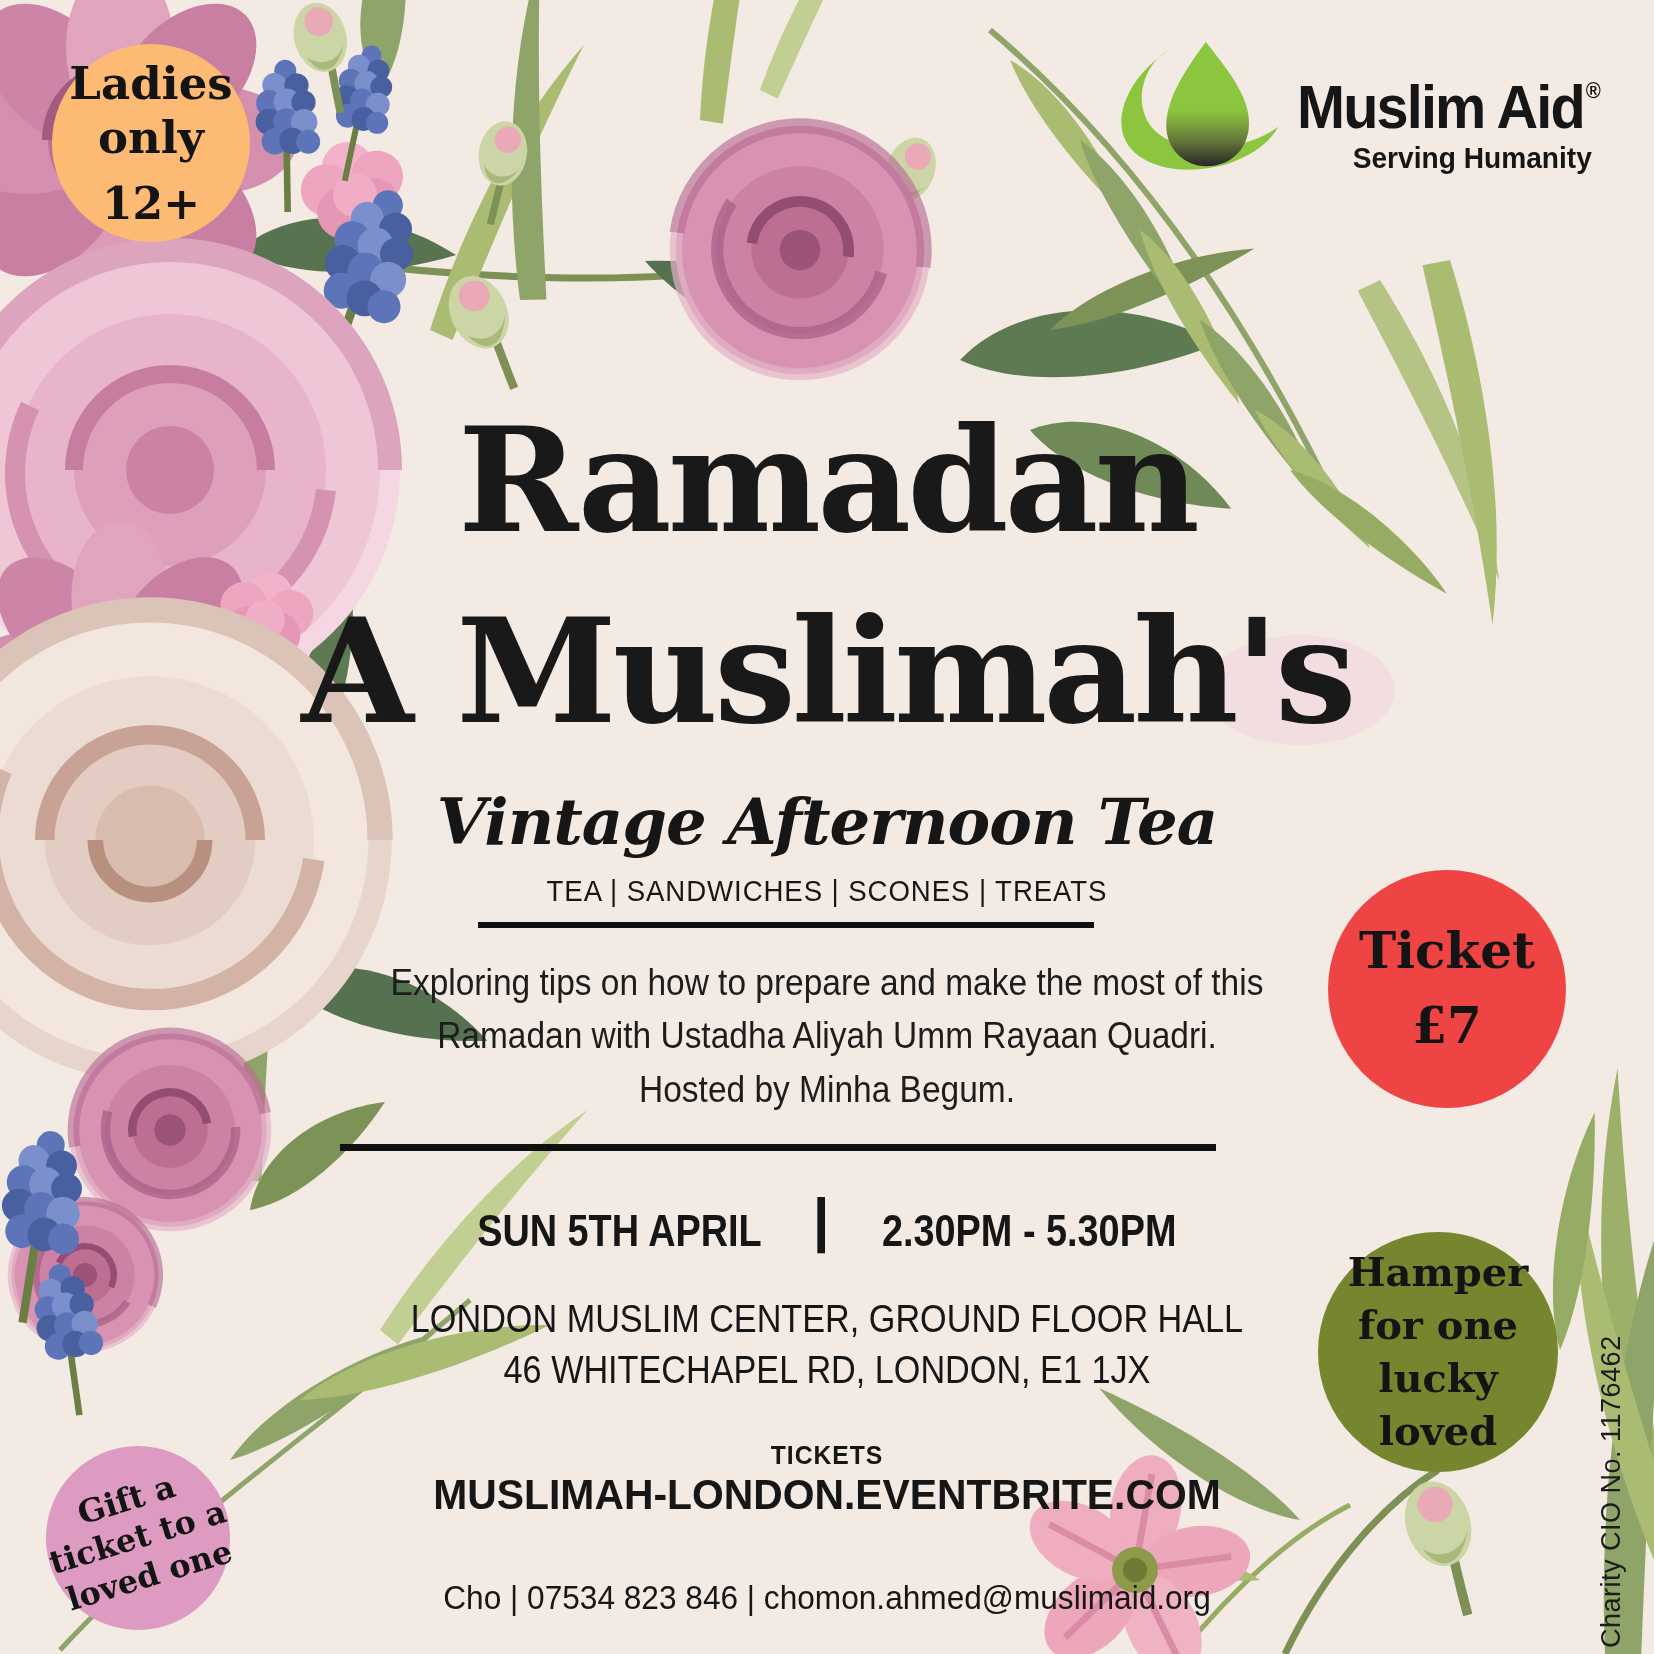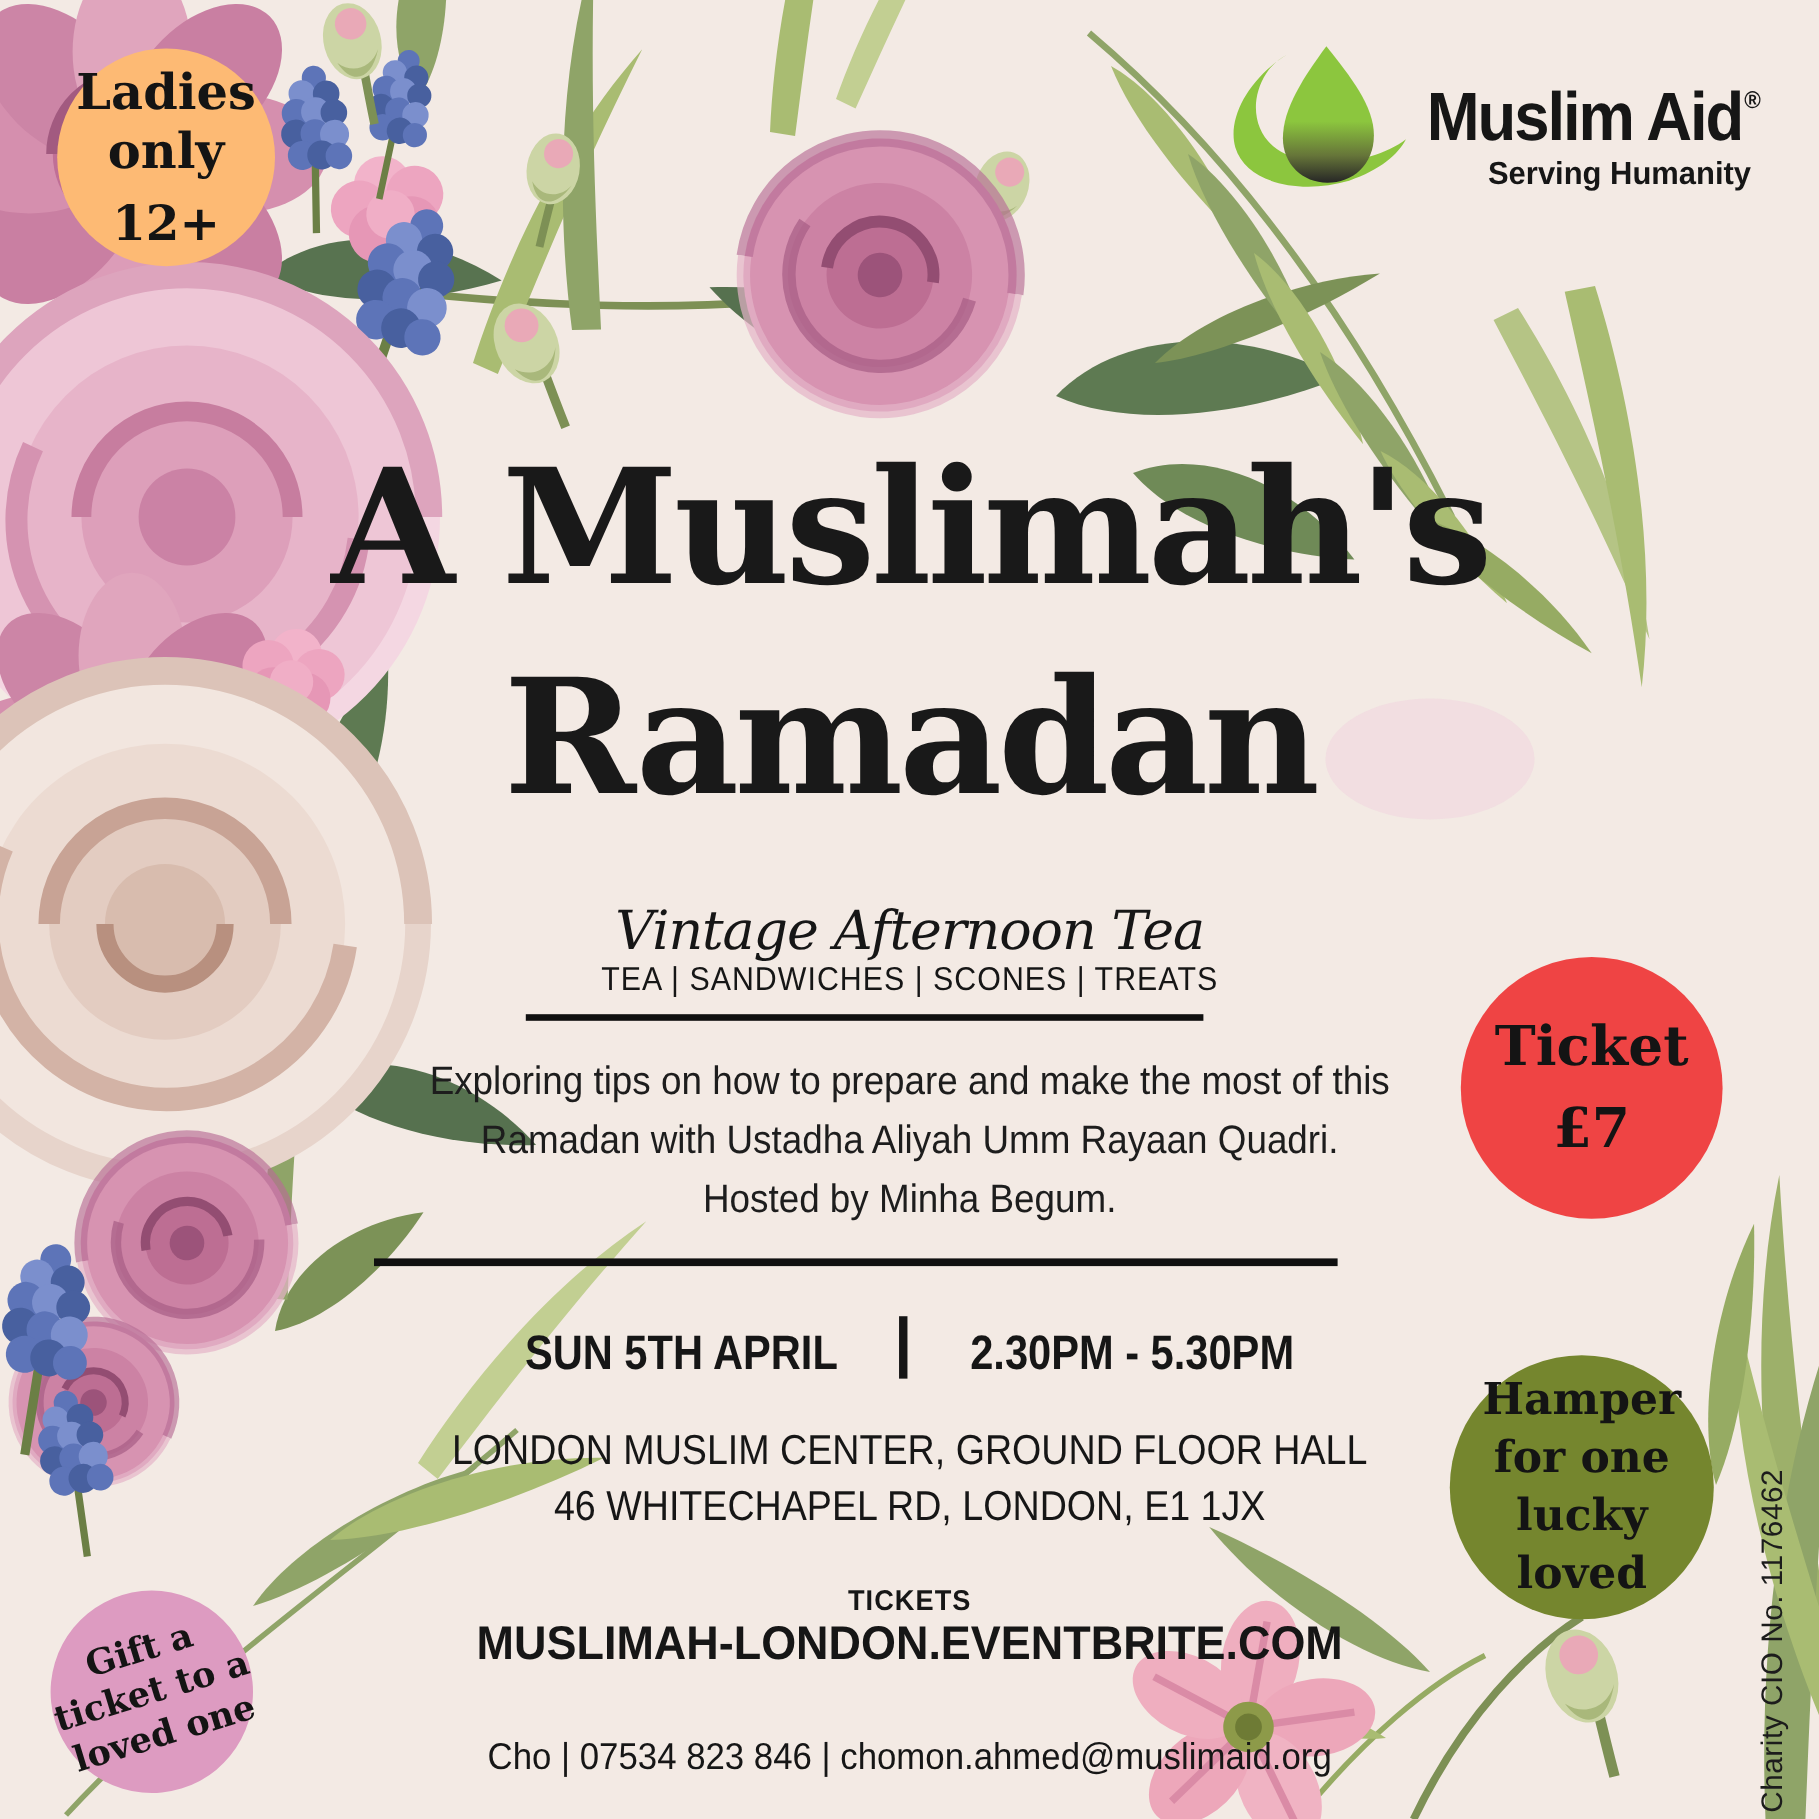--- a/index.html
+++ b/index.html
@@ -25,22 +25,22 @@
   .logo-text{position:absolute;left:1297px;top:76px;width:330px;z-index:3;}
   .logo-name-row{display:flex;align-items:flex-start;transform:scaleX(0.93);transform-origin:left top;}
   .logo-name{font-size:62px;font-weight:700;letter-spacing:-2px;line-height:1;}
   .logo-reg{font-size:22px;font-weight:700;margin-top:2px;margin-left:2px;}
   .logo-tagline{font-size:29px;font-weight:700;text-align:right;margin-top:4px;padding-right:26px;
                 transform:scaleX(0.97);transform-origin:left top;letter-spacing:0;}
   
   .ctext{position:absolute;left:0;right:0;text-align:center;z-index:3;}
   .title{top:385px;font-family:"DejaVu Serif",serif;font-weight:700;font-size:145px;
          line-height:1.32;letter-spacing:-4px;color:#191919;}
-  .subtitle{top:784px;font-family:"DejaVu Serif",serif;font-style:italic;font-weight:400;
-            font-size:49px;letter-spacing:-1px;margin-top:34px;}
+  .subtitle{top:784px;font-family:"DejaVu Serif",serif;font-style:italic;font-weight:700;
+            font-size:64px;letter-spacing:-1px;}
   .menu{top:874px;font-size:30px;letter-spacing:1px;transform:scaleX(0.92);font-weight:500;}
   .rule{position:absolute;background:#101010;z-index:3;}
   .rule1{left:478px;top:922px;width:616px;height:6px;}
   .rule2{left:340px;top:1144px;width:876px;height:7px;}
   .desc{top:956px;font-size:36px;line-height:1.48;transform:scaleX(0.93);color:#1d1d1d;}
   .schedule{top:1190px;display:flex;align-items:flex-end;justify-content:center;gap:28px;z-index:3;}
   .sched-date,.sched-time{font-size:44px;font-weight:700;transform:scaleX(0.86);letter-spacing:0px;}
   .sched-sep{font-size:60px;font-weight:700;line-height:1;padding-bottom:6px;}
   .venue{top:1294px;font-size:38px;line-height:1.34;transform:scaleX(0.9);}
   .tickets-label{top:1440px;font-size:26px;font-weight:700;letter-spacing:1px;transform:scaleX(0.95);}
@@ -275,22 +275,22 @@
     <div>for one</div>
     <div>lucky loved</div>
   </div>
   <div class="badge badge-gift">
     <div>Gift a</div>
     <div>ticket to a</div>
     <div>loved one</div>
   </div>
 
   <div class="ctext title">
+    <div>Ramadan</div>
     <div>A Muslimah's</div>
-    <div>Ramadan</div>
   </div>
 
   <div class="ctext subtitle">Vintage Afternoon Tea</div>
   <div class="ctext menu">TEA | SANDWICHES | SCONES | TREATS</div>
   <div class="rule rule1"></div>
 
   <div class="ctext desc">
     <div>Exploring tips on how to prepare and make the most of this</div>
     <div>Ramadan with Ustadha Aliyah Umm Rayaan Quadri.</div>
     <div>Hosted by Minha Begum.</div>

